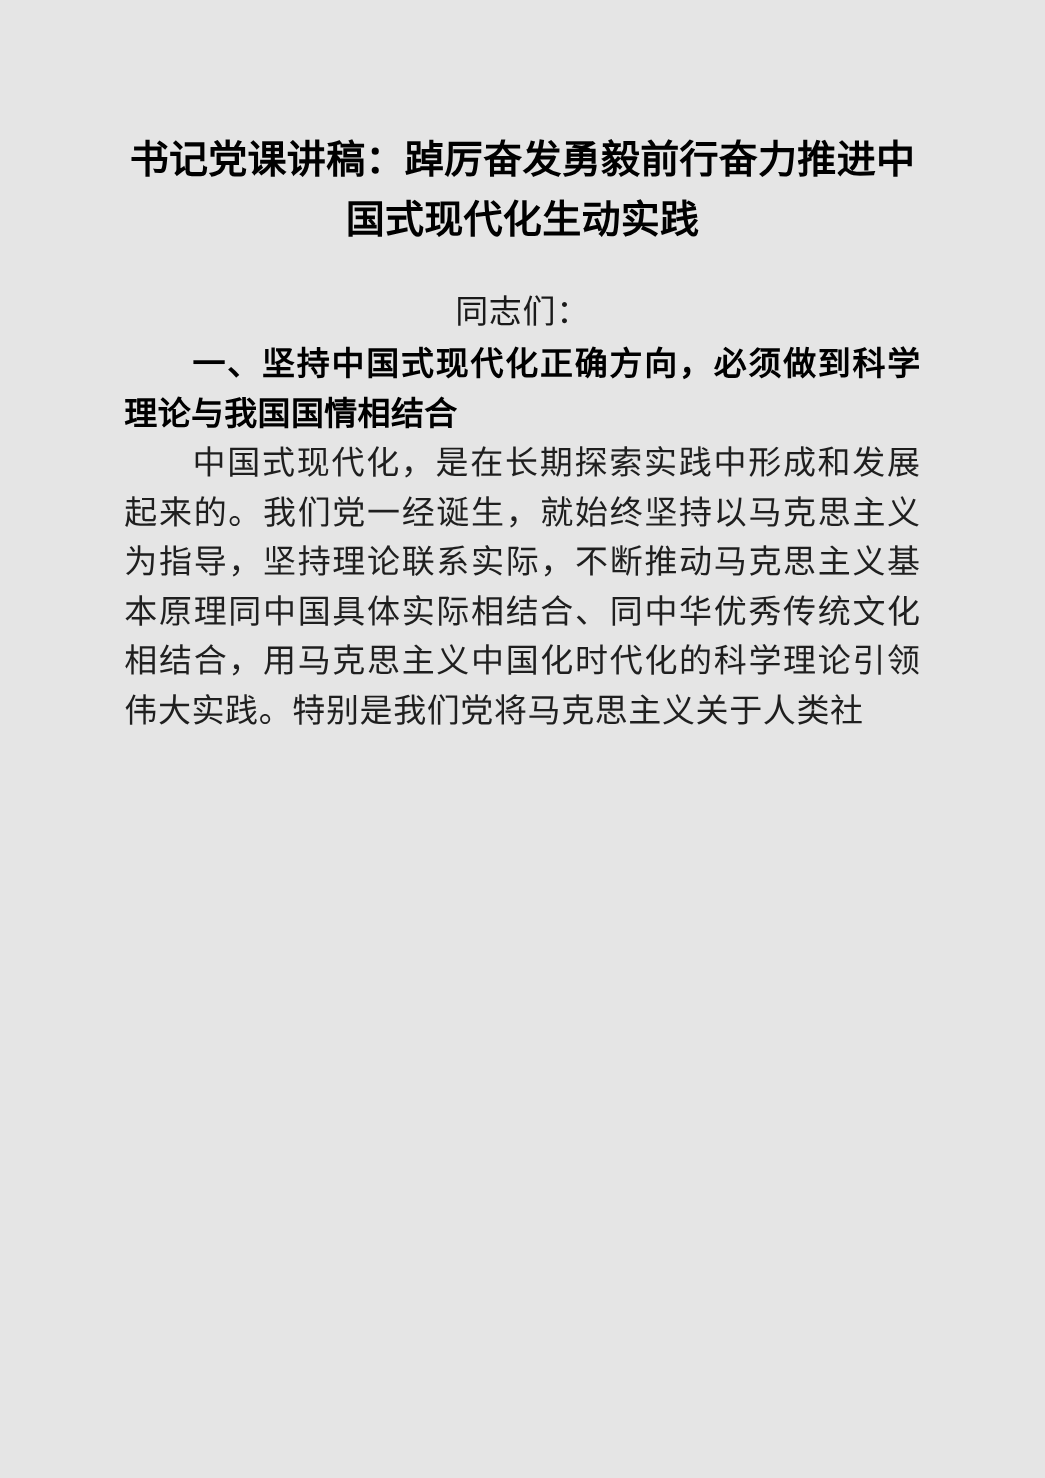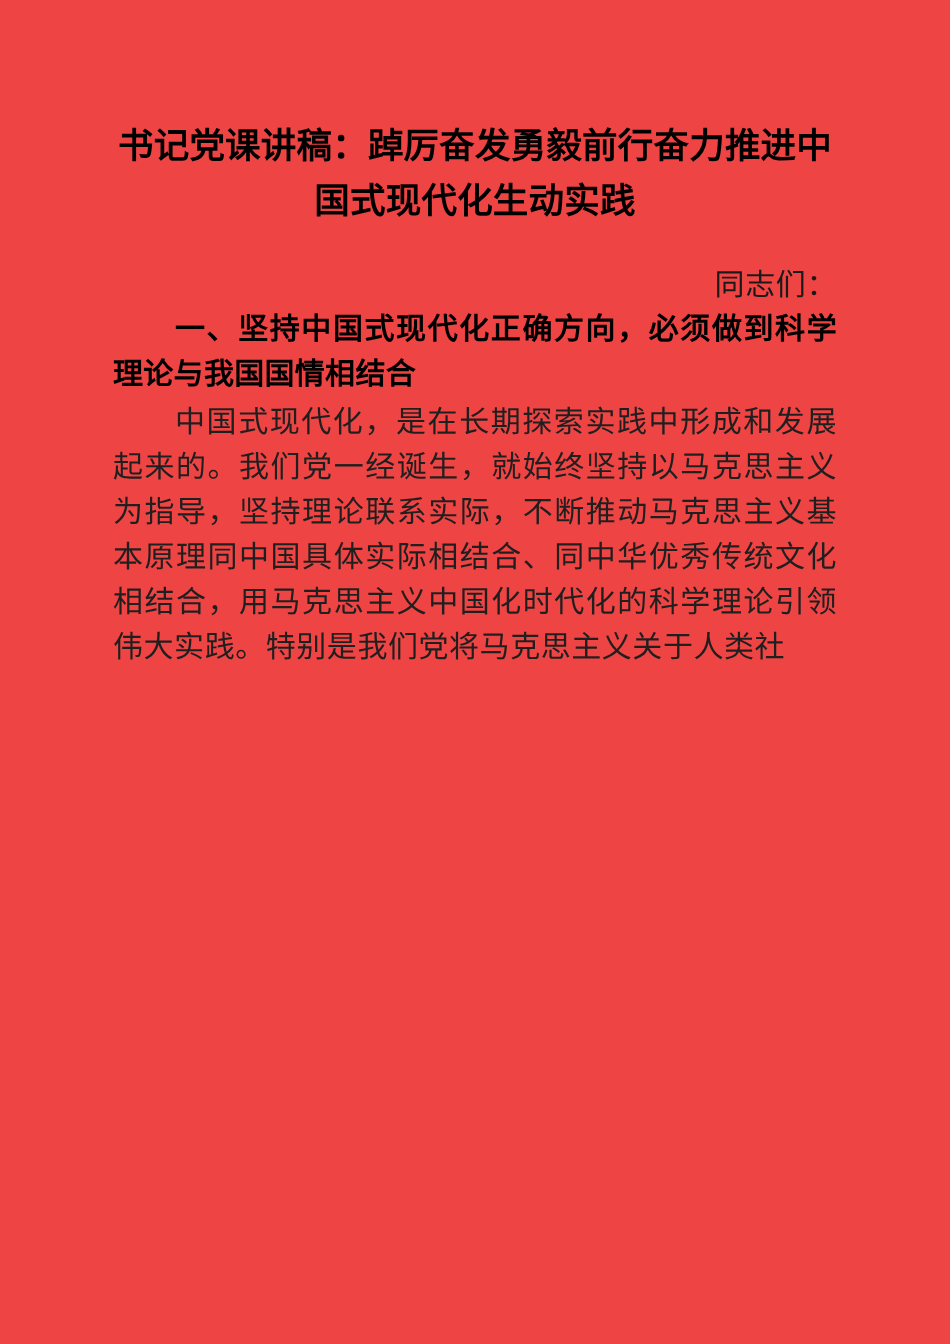--- a/index.html
+++ b/index.html
@@ -15,21 +15,21 @@
     overflow: hidden;
     font-family: "Liberation Serif", "DejaVu Serif", serif;
     color: #1a1a1a;
     -webkit-font-smoothing: antialiased;
   }
 
   .page {
     position: relative;
     width: 950px;
     height: 1344px;
-    background: #ef4444;
+    background: #e5e5e5;
     box-sizing: border-box;
   }
 
   .content {
     position: absolute;
     left: 113px;
     top: 118px;
     width: 724px;
   }
 
@@ -46,41 +46,41 @@
     text-rendering: optimizeLegibility;
   }
 
   
   .salutation {
     font-family: "DejaVu Sans", "Liberation Sans", sans-serif;
     font-size: 30px;
     line-height: 45px;
     color: #1a1a1a;
     margin: 0 0 2px 0;
-    text-align: right;
+    text-align: center;
     letter-spacing: 0.6px;
   }
 
   
   .body-para {
     font-family: "DejaVu Sans", "Liberation Sans", sans-serif;
     font-size: 30px;
     line-height: 45px;
     color: #1f1f1f;
     margin: 0;
     text-align: justify;
     text-justify: inter-ideograph;
     text-indent: 62px;
     letter-spacing: 0.55px;
     word-break: break-all;
   }
 
   
   .section-heading {
-    font-family: Liberation Mono, monospace;
+    font-family: Liberation Serif, serif;
     font-weight: bold;
     font-size: 30px;
     line-height: 45px;
     color: #000000;
     margin: 0;
     text-align: justify;
     text-justify: inter-ideograph;
     text-indent: 62px;
     letter-spacing: 0.3px;
     word-break: break-all;

